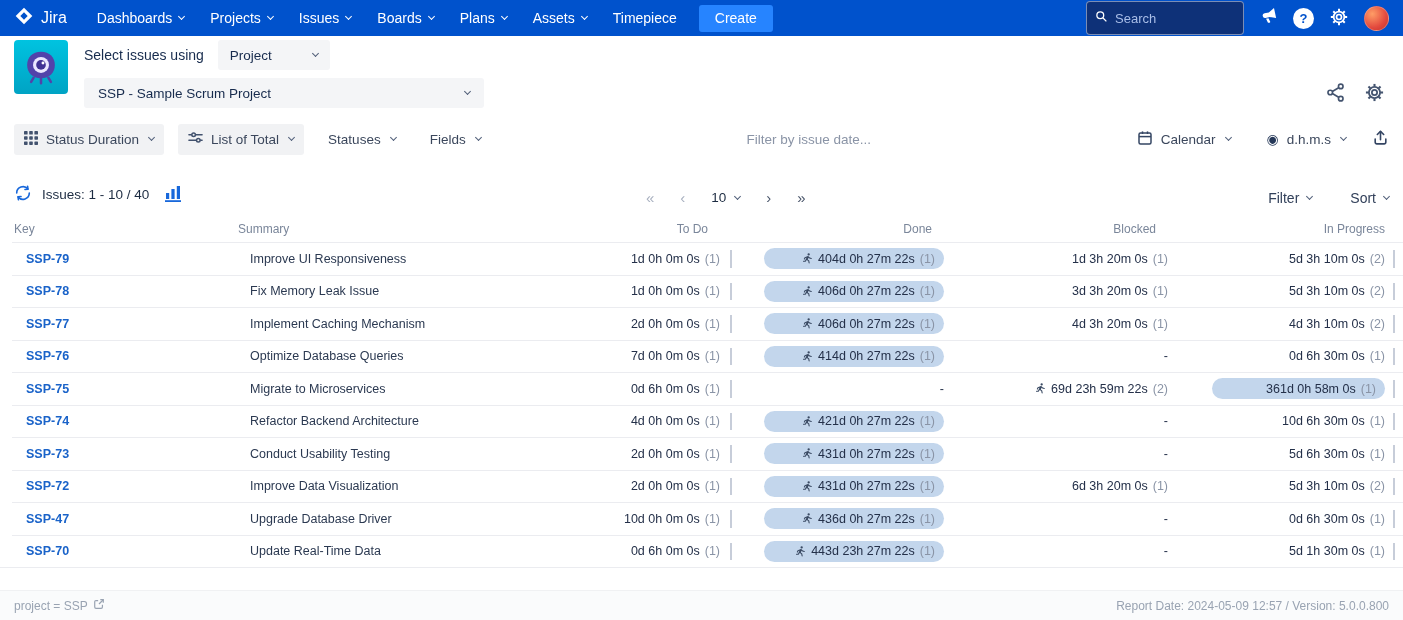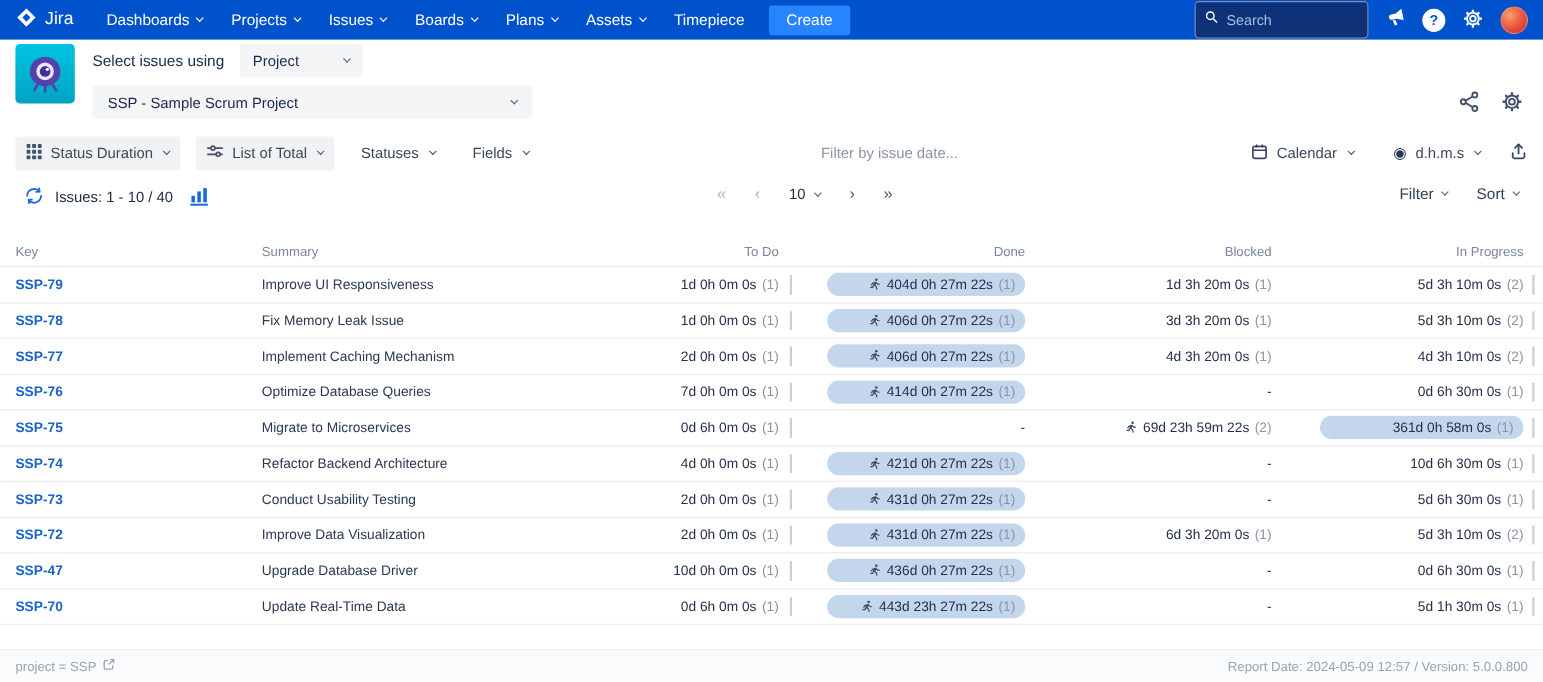--- a/index.html
+++ b/index.html
@@ -41,44 +41,44 @@
   
   .toolbar{flex:none;display:flex;align-items:center;padding:0 14px;margin-top:4px;height:34px;gap:14px;}
   .tbtn{height:31px;border:none;border-radius:3px;background:transparent;display:inline-flex;align-items:center;gap:8px;padding:0 10px;font-size:13.5px;color:#3B475C;font-family:inherit;cursor:pointer;white-space:nowrap;}
   .tbtn.gray{background:#F1F2F4;}
   .tbtn .chev{color:#505F79;margin-left:2px;}
   .date-filter{flex:1;text-align:center;color:#8A94A6;font-size:13.5px;cursor:text;}
   .toolbar-right{display:flex;align-items:center;gap:16px;}
   .glyph-icon{font-size:14px;color:#253858;line-height:1;}
 
   
-  .pagerow{flex:none;display:flex;align-items:flex-start;padding:0 22px;margin-top:12px;height:38px;}
+  .pagerow{flex:none;display:flex;align-items:flex-end;padding:0 14px;margin-top:12px;height:38px;}
   .pl{display:flex;align-items:center;}
   .issues-text{font-size:13.5px;color:#1C2B41;margin-left:10px;}
   .chart-btn{margin-left:14px;}
   .pager{margin-left:auto;margin-right:auto;display:flex;align-items:center;gap:26px;font-size:15px;}
   .pg-nav{background:none;border:none;font-family:inherit;font-size:15px;cursor:pointer;}
   .pg-disabled{color:#A9B1C0;}
   .pg-enabled{color:#4A566B;}
   .page-size{display:flex;align-items:center;gap:9px;font-size:13.5px;color:#1C2B41;cursor:pointer;}
   .page-size .chev{color:#505F79;}
-  .pagerow-right{display:flex;align-items:center;gap:26px;}
+  .pagerow-right{display:flex;align-items:center;gap:38px;}
   .fs-btn{display:flex;align-items:center;gap:8px;background:none;border:none;font-family:inherit;font-size:14px;color:#32405A;cursor:pointer;}
   .fs-btn .chev{color:#505F79;}
 
   
   .table{flex:none;margin-top:10px;width:100%;}
   .thead,.trow{display:grid;grid-template-columns:230px 270px 220px 224px 224px 1fr;align-items:center;}
   .thead{height:26px;color:#7A869A;font-size:12px;}
   .th{text-align:right;padding:0 12px 0 6px;}
   .th.left{text-align:left;}
   .th-key{padding-left:14px;}
   .th-summary{padding-left:8px;}
   .th-last{padding-right:18px;}
-  .trow{height:32.5px;border-top:1px solid #EBECF0;background:#fff;}
+  .trow{height:32.5px;border-top:1px solid #EBECF0;background:#fff;margin-left:12px;}
   .tbody{border-bottom:1px solid #EBECF0;}
   .cell{font-size:12.5px;color:#243049;overflow:hidden;white-space:nowrap;}
   .key-cell{padding-left:14px;}
   .key-link{color:var(--link,#1A63C9);font-weight:bold;text-decoration:none;font-size:12.5px;cursor:pointer;}
   .summary-cell{padding-left:8px;color:#2B3951;}
   .dur-cell{display:flex;align-items:center;justify-content:flex-end;gap:5px;padding:0 12px 0 6px;position:relative;height:100%;}
   .dur-cell.c-last{padding-right:18px;}
   .count{color:#8A94A6;}
   .dash{color:#243049;}
   .pill{background:var(--pill-bg,#C3D6EC);border-radius:11px;height:21px;display:flex;align-items:center;justify-content:flex-end;gap:5px;padding:0 9px;flex:1;margin-left:26px;min-width:0;}

